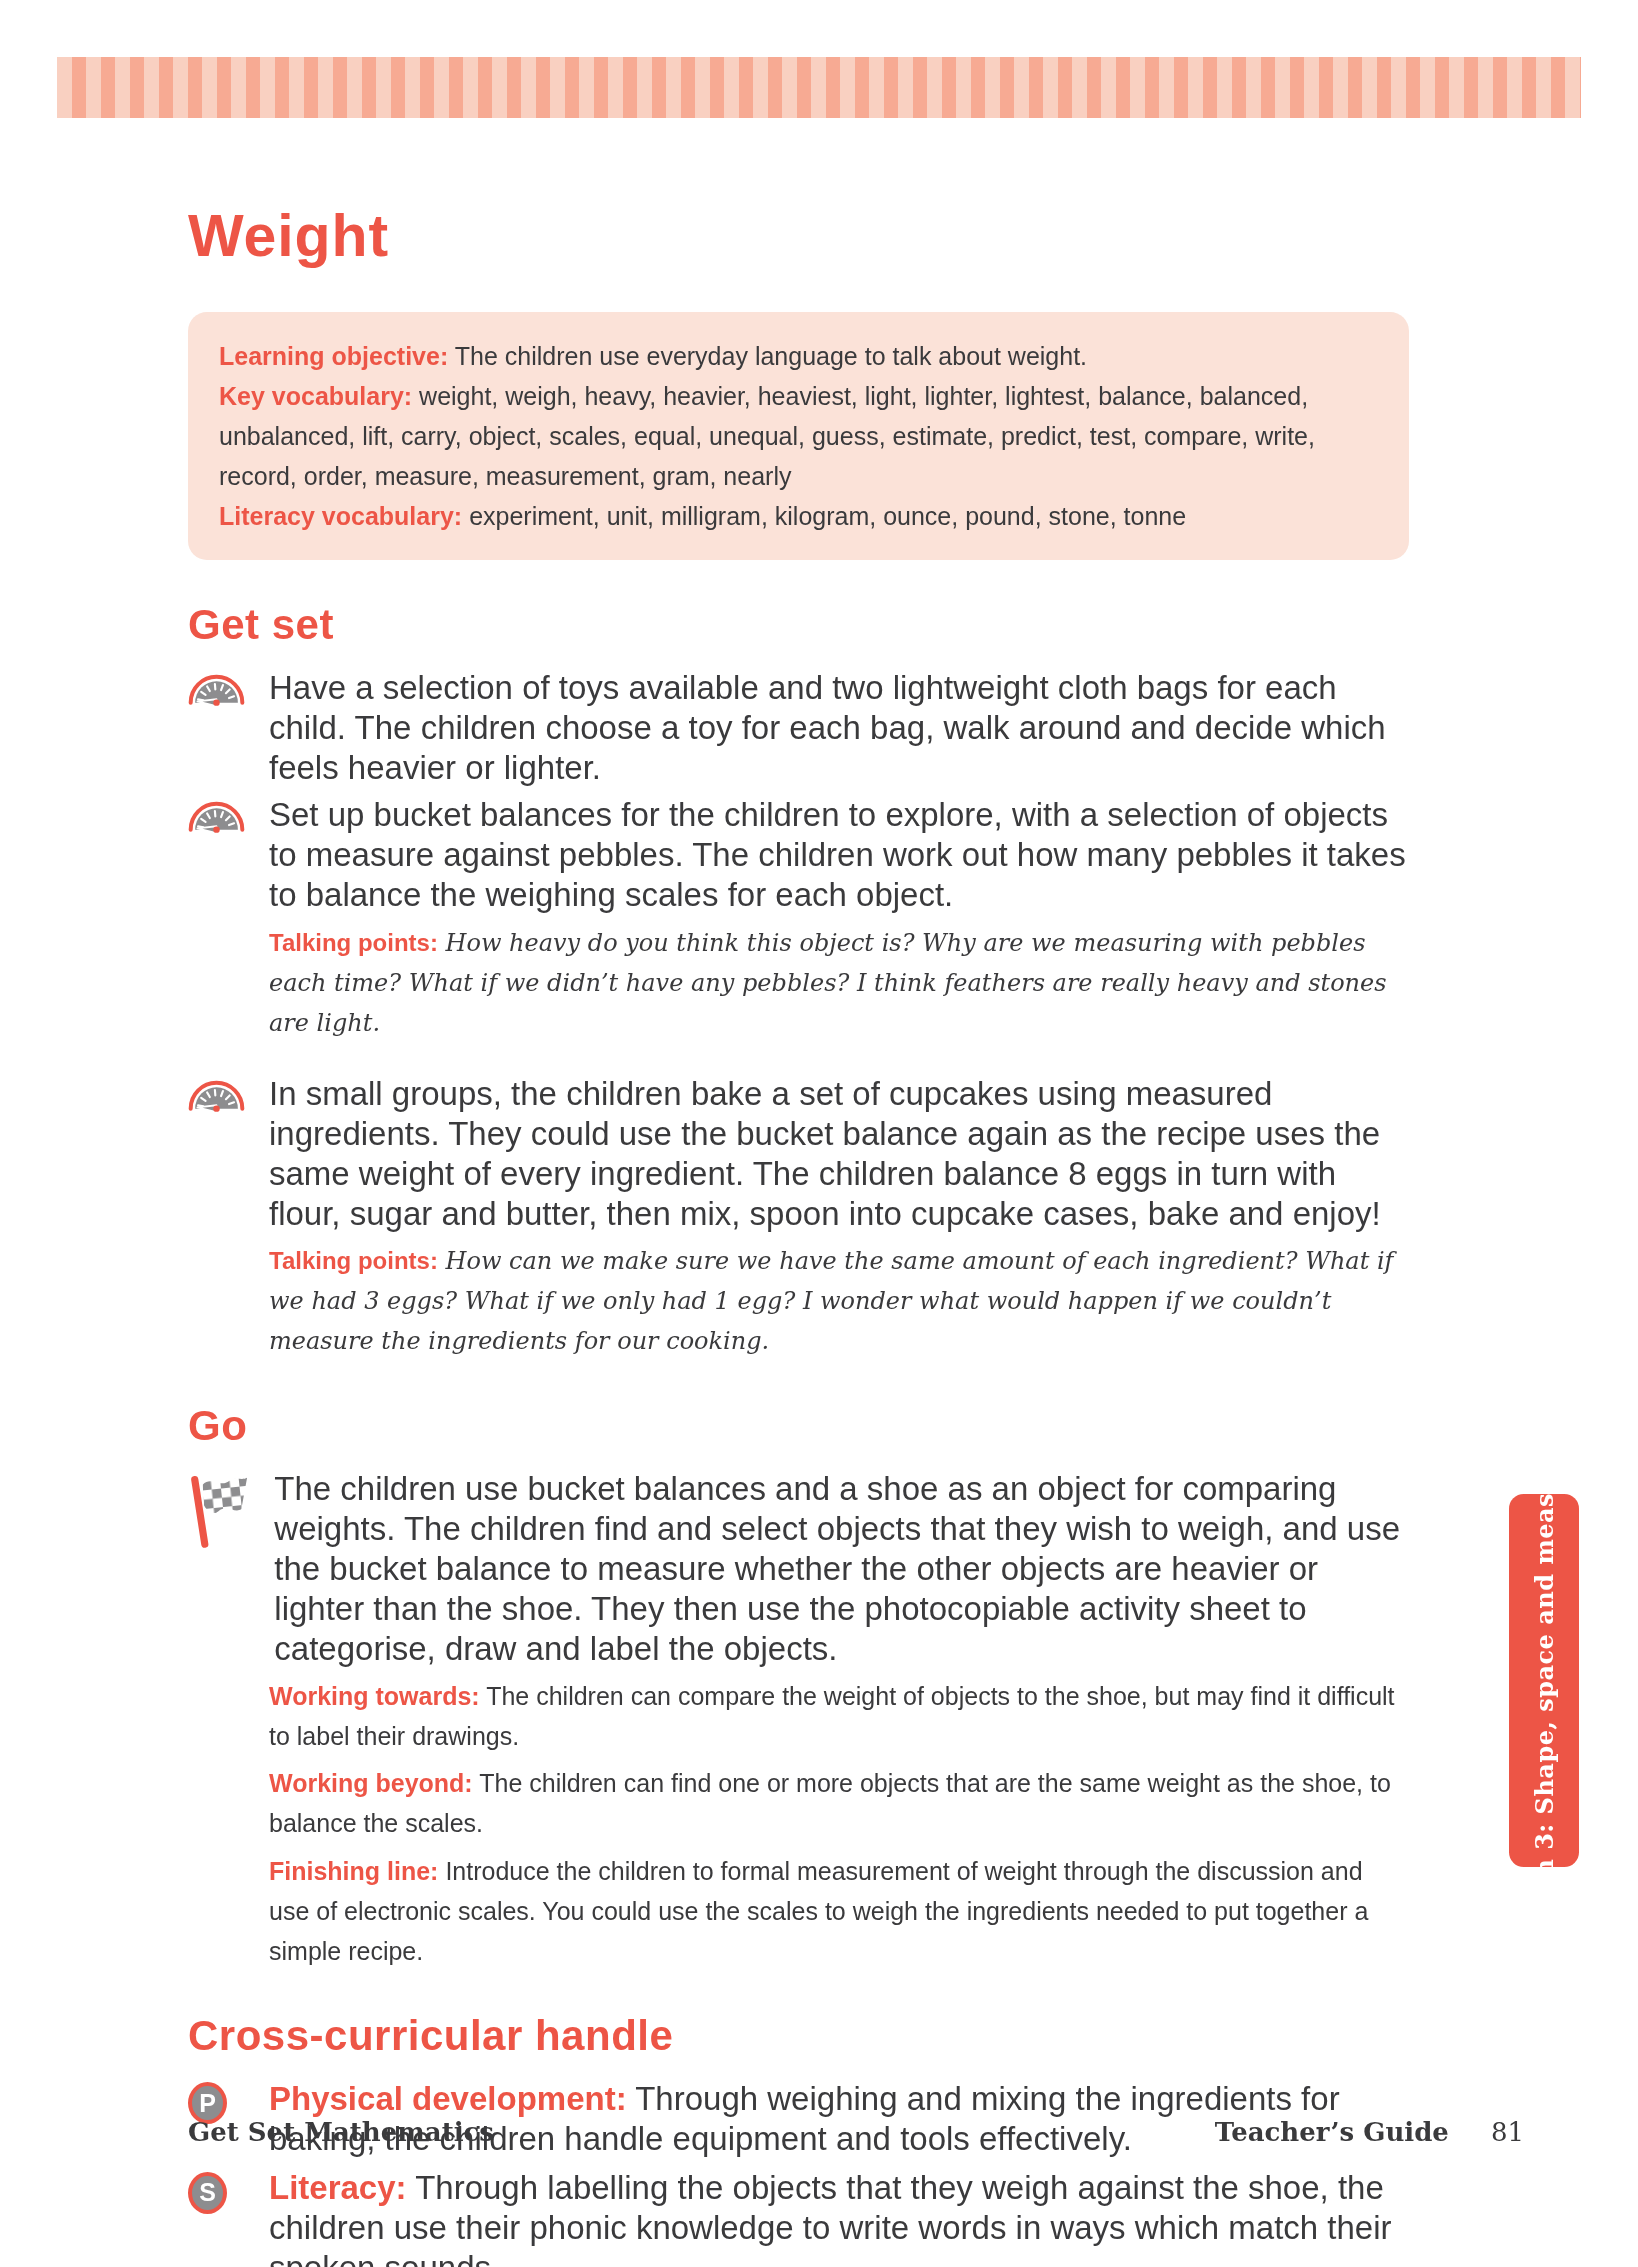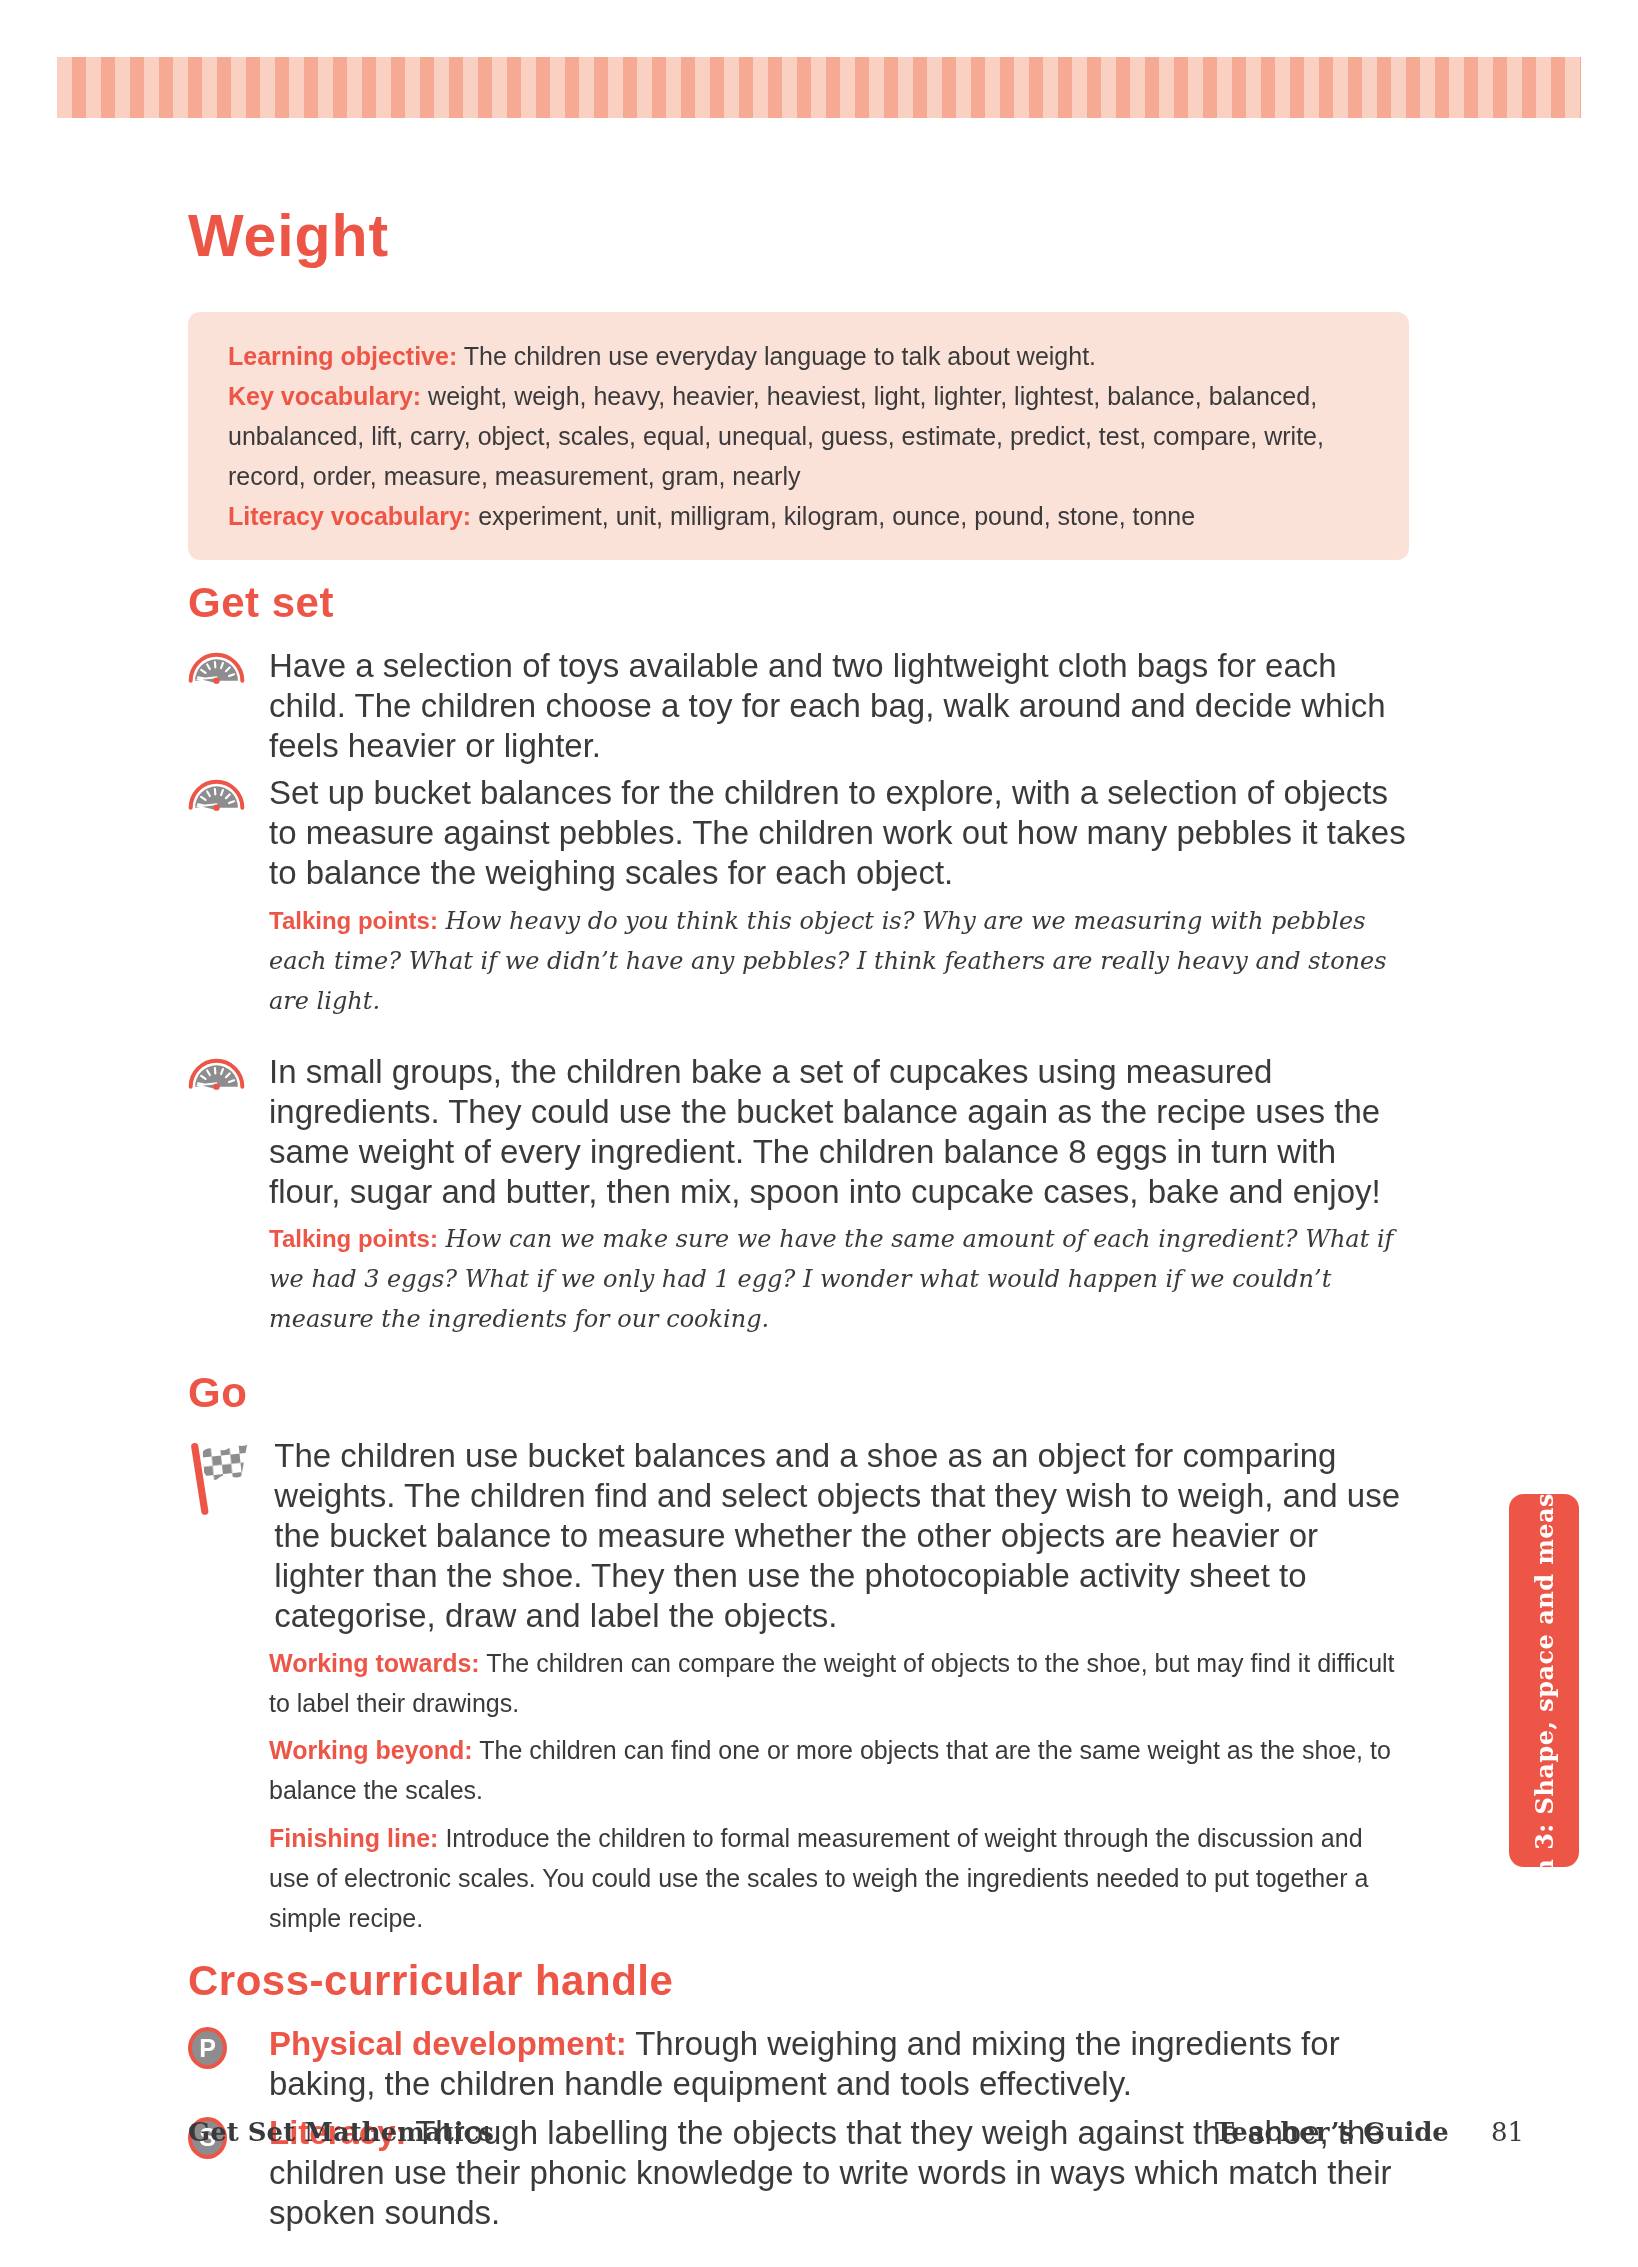--- a/index.html
+++ b/index.html
@@ -20,28 +20,28 @@
     position:absolute;left:57px;right:57px;top:57px;height:61px;
     background:repeating-linear-gradient(90deg,
       var(--stripe-light) 0 14.7px, var(--stripe-dark) 14.7px 29px);
   }
   .content{position:absolute;left:188px;top:0;width:1221px;}
   h1.page-title{
     margin:207px 0 0;font-size:59px;line-height:59px;font-weight:bold;
     color:var(--accent);letter-spacing:0.9px;
   }
   .objbox{
-    margin-top:46px;background:var(--pink-box-bg);border-radius:12px;
-    padding:24px 40px;font-size:25px;line-height:40px;
+    margin-top:46px;background:var(--pink-box-bg);border-radius:19px;
+    padding:24px 31px;font-size:25px;line-height:40px;
   }
   .objbox p{margin:0;}
   .lbl{color:var(--accent);font-weight:bold;}
   h2.section-heading{
     font-size:42px;line-height:46px;font-weight:bold;color:var(--accent);
-    margin:20px 0 20px;letter-spacing:0.5px;
+    margin:42px 0 20px;letter-spacing:0.5px;
   }
   .row{display:flex;align-items:flex-start;margin:0 0 7.3px;}
   .icon-col{flex:0 0 57px;margin-right:24px;overflow:visible;}
   .row-text{flex:1;font-size:33px;line-height:40px;margin:0;}
   .talking{
     margin:1.8px 0 31px 81px;font-family:"DejaVu Serif",serif;font-style:italic;
     font-size:24px;line-height:40px;
   }
   .talking .lbl{font-family:"Liberation Sans",sans-serif;font-style:normal;}
   .go-sub{margin:7.3px 0 5.5px 81px;font-size:25px;line-height:40px;}

